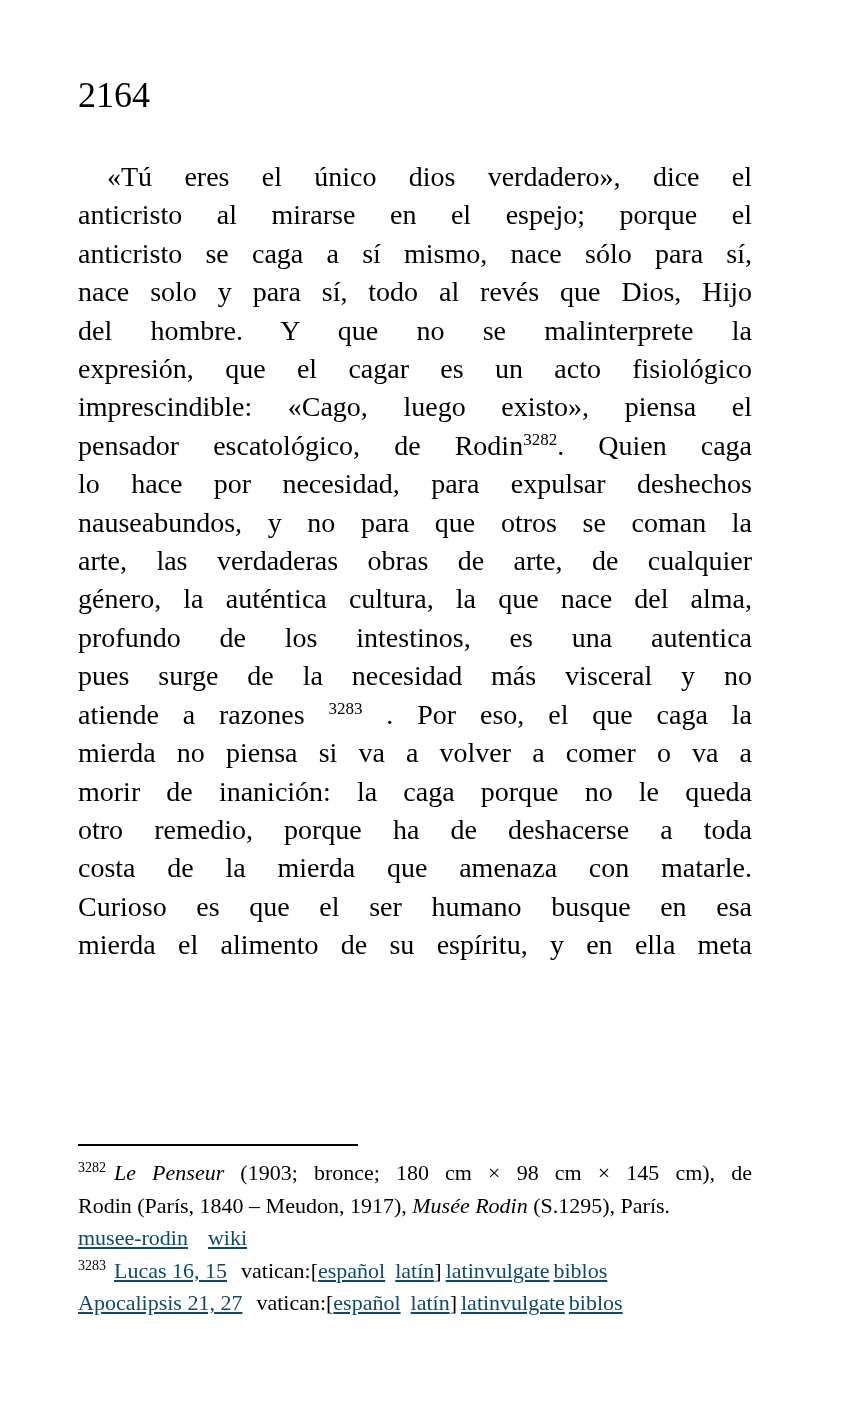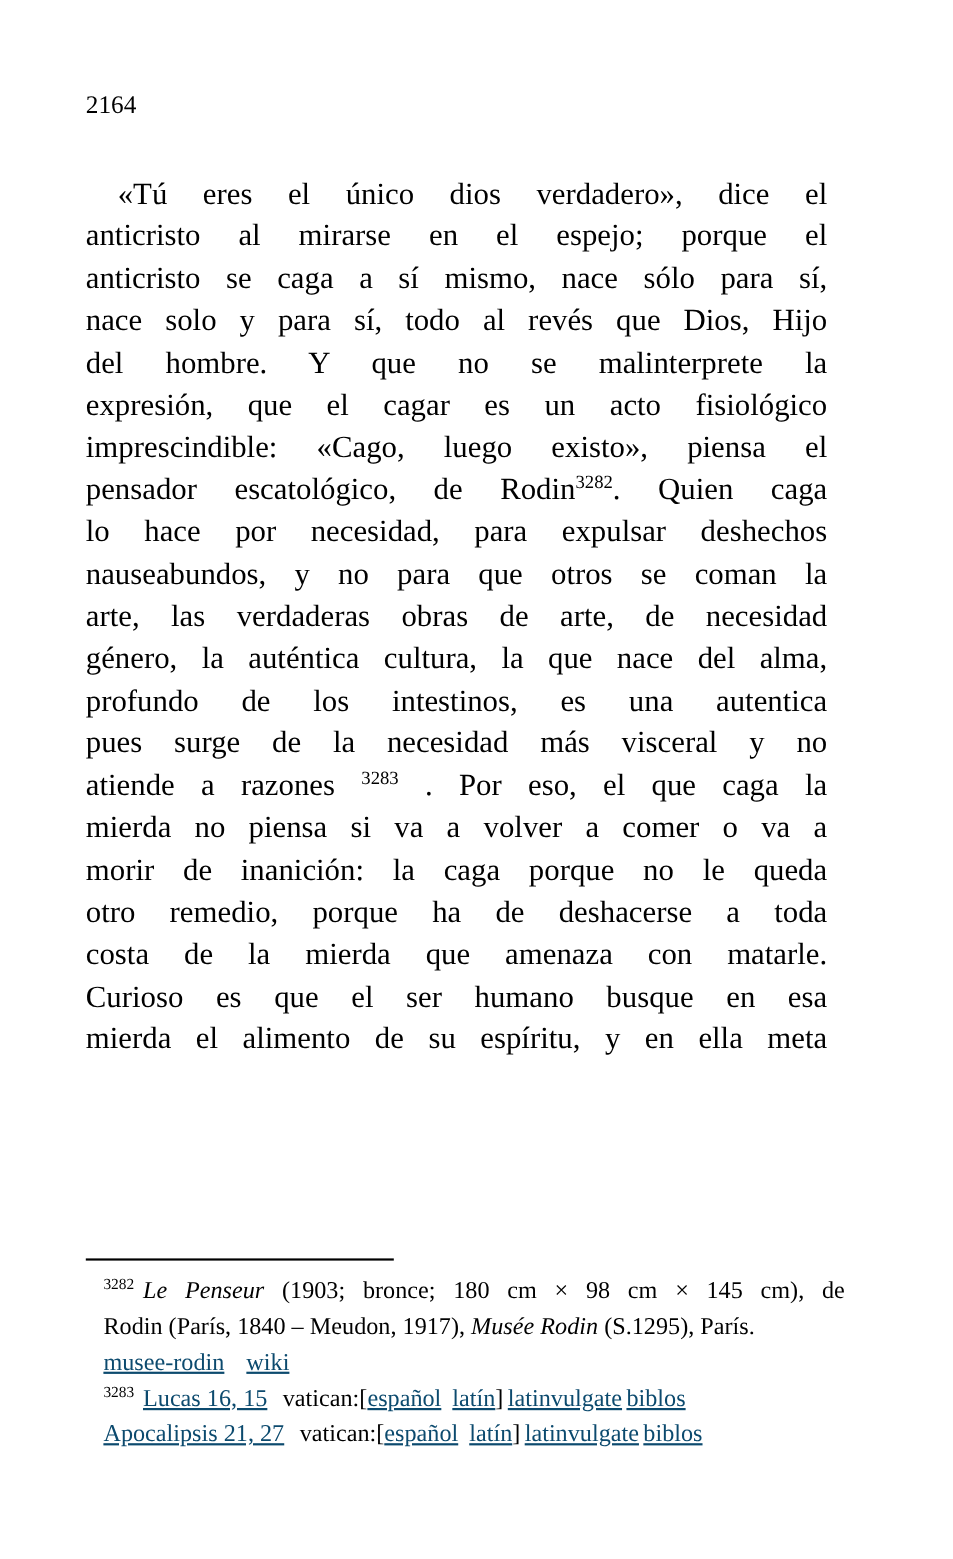--- a/index.html
+++ b/index.html
@@ -9,21 +9,21 @@
     height: 1417px;
     background: #ffffff;
     color: #000000;
     font-family: "Liberation Serif", serif;
     overflow: hidden;
   }
   .page-number {
     position: absolute;
     left: 78px;
     top: 80px;
-    font-size: 23px;
+    font-size: 36px;
     line-height: 31px;
   }
   .body-text {
     position: absolute;
     left: 78px;
     top: 158px;
     width: 674px;
     font-size: 28px;
     line-height: 38.4px;
   }
@@ -41,21 +41,21 @@
   .fn-sep {
     position: absolute;
     left: 78px;
     top: 1144px;
     width: 280px;
     height: 0;
     border-top: 2px solid #000000;
   }
   .footnotes {
     position: absolute;
-    left: 94px;
+    left: 78px;
     top: 1157px;
     width: 674px;
     font-size: 22px;
     line-height: 32.6px;
   }
   .fnsup {
     font-size: 14px;
     line-height: 0;
     vertical-align: 8px;
   }
@@ -86,21 +86,21 @@
     <div class="line indent">«Tú eres el único dios verdadero», dice el</div>
     <div class="line">anticristo al mirarse en el espejo; porque el</div>
     <div class="line">anticristo se caga a sí mismo, nace sólo para sí,</div>
     <div class="line">nace solo y para sí, todo al revés que Dios, Hijo</div>
     <div class="line">del hombre. Y que no se malinterprete la</div>
     <div class="line">expresión, que el cagar es un acto fisiológico</div>
     <div class="line">imprescindible: «Cago, luego existo», piensa el</div>
     <div class="line"><span>pensador escatológico, de Rodin</span><sup class="sup">3282</sup><span>. Quien caga</span></div>
     <div class="line">lo hace por necesidad, para expulsar deshechos</div>
     <div class="line">nauseabundos, y no para que otros se coman la</div>
-    <div class="line">arte, las verdaderas obras de arte, de necesidad</div>
+    <div class="line">arte, las verdaderas obras de arte, de cualquier</div>
     <div class="line">género, la auténtica cultura, la que nace del alma,</div>
     <div class="line">profundo de los intestinos, es una autentica</div>
     <div class="line">pues surge de la necesidad más visceral y no</div>
     <div class="line"><span>atiende a razones </span><sup class="sup">3283</sup><span> . Por eso, el que caga la</span></div>
     <div class="line">mierda no piensa si va a volver a comer o va a</div>
     <div class="line">morir de inanición: la caga porque no le queda</div>
     <div class="line">otro remedio, porque ha de deshacerse a toda</div>
     <div class="line">costa de la mierda que amenaza con matarle.</div>
     <div class="line">Curioso es que el ser humano busque en esa</div>
     <div class="line">mierda el alimento de su espíritu, y en ella meta</div>

